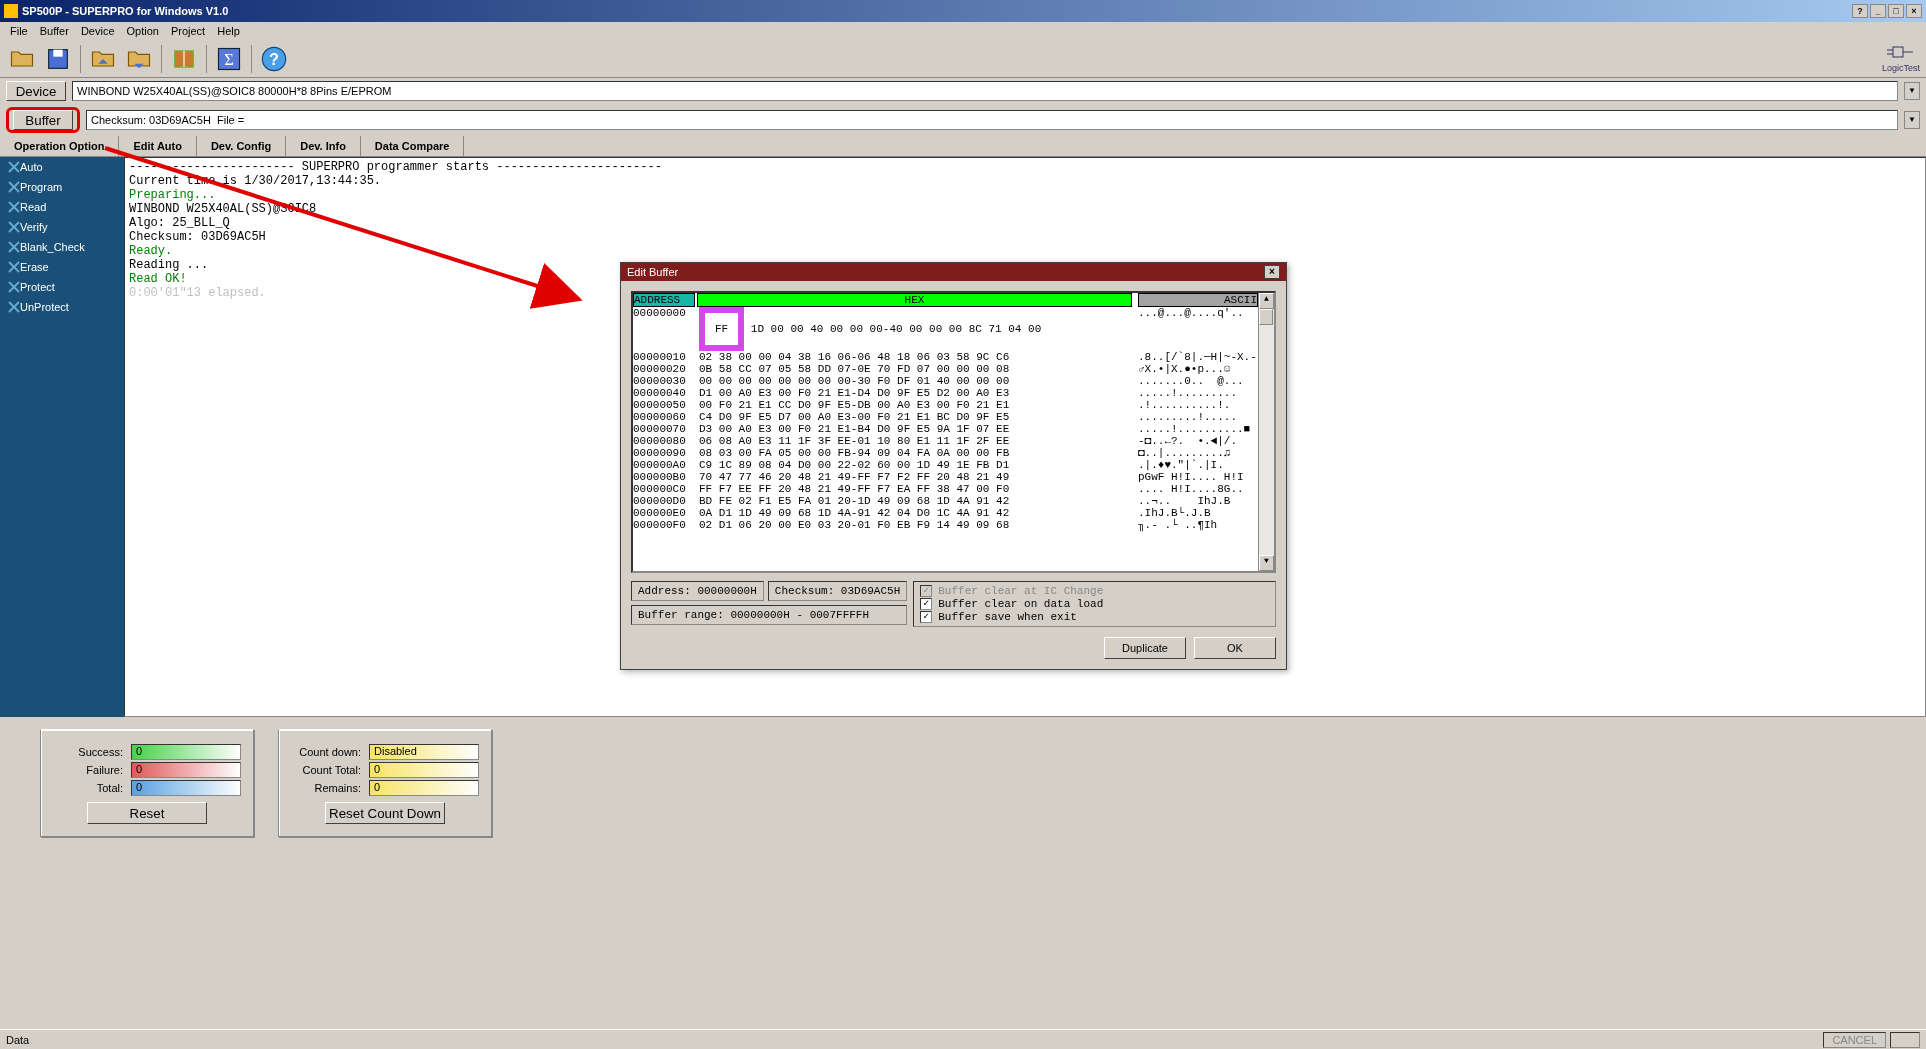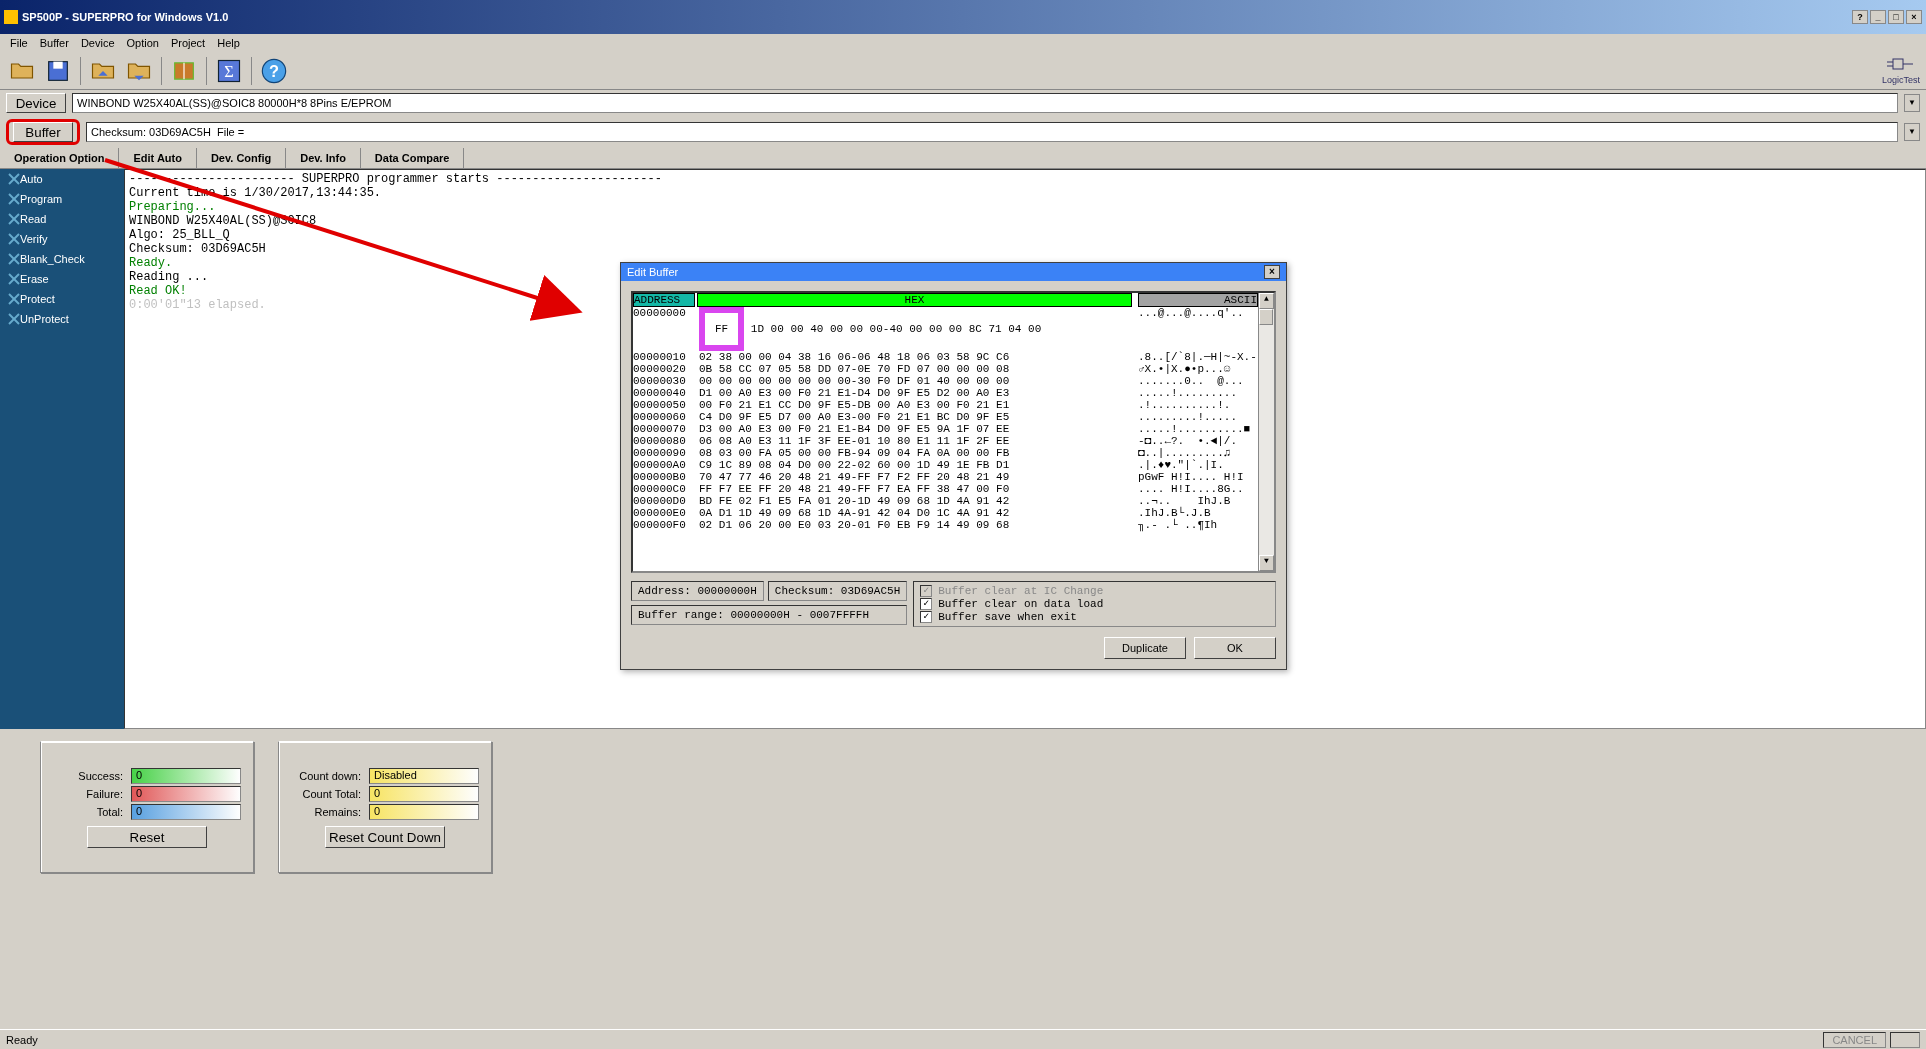--- a/index.html
+++ b/index.html
@@ -1,17 +1,17 @@
 <!DOCTYPE html>
 <html><head>
 <meta charset="utf-8">
 <style>
 * { box-sizing: border-box; margin: 0; padding: 0; }
 body { font-family: Tahoma, Arial, sans-serif; font-size: 11px; background: #d4d0c8; overflow: hidden; width: 1926px; height: 1049px; }
-.titlebar { background: linear-gradient(to right, #0a246a, #a6caf0); color: #fff; height: 34px; display: flex; align-items: center; padding: 7px 4px; font-weight: bold; }
+.titlebar { background: linear-gradient(to right, #0a246a, #a6caf0); color: #fff; height: 22px; display: flex; align-items: center; padding: 7px 4px; font-weight: bold; }
 .titlebar-icon { width: 14px; height: 14px; background: #ffc000; margin-right: 4px; }
 .titlebar-buttons { margin-left: auto; display: flex; gap: 2px; }
 .titlebar-btn { width: 16px; height: 14px; background: #d4d0c8; border: 1px solid #888; font-size: 9px; text-align: center; line-height: 12px; cursor: pointer; color: #000; }
 .menubar { background: #d4d0c8; height: 18px; display: flex; align-items: center; padding: 0 4px; }
 .menu-item { padding: 2px 6px; cursor: pointer; }
 .toolbar { background: #d4d0c8; height: 38px; display: flex; align-items: center; padding: 2px 6px; gap: 4px; border-bottom: 1px solid #888; }
 .tool-btn { width: 32px; height: 32px; border: 1px solid #d4d0c8; display: flex; align-items: center; justify-content: center; cursor: pointer; }
 .tool-sep { width: 1px; height: 28px; background: #888; margin: 0 2px; }
 .logictest { margin-left: auto; font-size: 9px; color: #336; text-align: center; cursor: pointer; }
 .row-bar { display: flex; align-items: center; padding: 3px 6px; gap: 6px; background: #d4d0c8; }
@@ -24,35 +24,35 @@
 .main-area { display: flex; height: 560px; }
 .sidebar { width: 124px; background: #1a5078; color: #fff; }
 .sidebar-item { display: flex; align-items: center; padding: 4px 8px; cursor: pointer; }
 .sidebar-icon { width: 12px; height: 12px; display: inline-block; }
 .console { flex: 1; background: #fff; border: 1px inset #888; font-family: 'Courier New', monospace; font-size: 12px; padding: 2px 4px; position: relative; }
 .console-line { white-space: pre; }
 .green { color: #008000; }
 .gray { color: #c0c0c0; }
 .arrow-svg { position: absolute; left: -30px; top: -20px; pointer-events: none; }
 .bottom-panel { display: flex; gap: 24px; padding: 12px 40px; background: #d4d0c8; }
-.panel-group { border: 1px solid #888; border-top-color:#fff; padding: 24px 12px; background: #d4d0c8; box-shadow: inset 1px 1px #fff, 1px 1px #888; }
+.panel-group { border: 1px solid #888; border-top-color:#fff; padding: 12px 12px; background: #d4d0c8; box-shadow: inset 1px 1px #fff, 1px 1px #888; }
 .panel-row { display: flex; align-items: center; gap: 8px; margin: 2px 0; }
 .panel-label { width: 70px; text-align: right; }
 .counter-box { width: 110px; height: 16px; border: 1px inset #888; padding: 0 4px; color: #000; }
 .c-green { background: linear-gradient(to right, #47d147, #fefefe); }
 .c-red { background: linear-gradient(to right, #e05858, #fefefe); }
 .c-blue { background: linear-gradient(to right, #58a0e0, #fefefe); }
 .c-yellow { background: linear-gradient(to right, #f7e463, #fefefe); }
 .panel-btn { width: 120px; height: 22px; margin-top: 4px; background: #d4d0c8; border: 1px solid #888; border-top-color:#fff; border-left-color:#fff; border-right-color:#404040; border-bottom-color:#404040; cursor: pointer; }
 .statusbar { position: absolute; bottom: 0; left: 0; right: 0; height: 20px; background: #d4d0c8; border-top: 1px solid #fff; display: flex; align-items: center; padding: 0 6px; font-size: 11px; }
 .status-seg { border: 1px inset #888; padding: 1px 8px; margin-left: 4px; height: 16px; }
 .status-right { margin-left: auto; display: flex; }
 
 .dialog { position: absolute; left: 620px; top: 262px; width: 667px; background: #d4d0c8; border: 1px solid #404040; box-shadow: 2px 2px 6px rgba(0,0,0,0.3); }
-.dialog-title { background: #3b82f6; color: #fff; padding: 2px 6px; display: flex; align-items: center; font-size: 11px; }
+.dialog-title { background: #7f1d1d; color: #fff; padding: 2px 6px; display: flex; align-items: center; font-size: 11px; }
 .dialog-close { margin-left: auto; width: 16px; height: 14px; background: #d4d0c8; border: 1px solid #404040; text-align: center; line-height: 11px; cursor: pointer; font-weight: bold; color: #000; font-size: 10px; }
 .dialog-body { padding: 10px; }
 .hex-view { background: #fff; border: 2px inset #888; font-family: 'Courier New', monospace; font-size: 11px; height: 282px; display: flex; position: relative; }
 .hex-inner { flex: 1; overflow: hidden; }
 .hex-header { display: flex; }
 .hex-header .addr-col { width: 62px; background: #14b8a6; border: 1px solid #000; color: #000; }
 .hex-header .hex-col { flex: 1; background: #00ff00; border: 1px solid #000; text-align: center; color: #000; margin-left: 2px; }
 .hex-header .asc-col { width: 120px; background: #a3a3a3; border: 1px solid #000; text-align: right; color: #000; margin-left: 6px; }
 .hex-row { display: flex; }
 .hex-row .addr-col { width: 62px; }
@@ -291,21 +291,21 @@
       </div>
     <div class="panel-row">
         <div class="panel-label">Remains:</div>
         <div class="counter-box c-yellow">0</div>
       </div>
     <div style="text-align:center"><button class="panel-btn">Reset Count Down</button></div>
   </div>
 </div>
 
 <div class="statusbar">
-  <span>Ready</span>
+  <span>Data</span>
   <div class="status-right">
     <div class="status-seg" style="color:#888">CANCEL</div>
     <div class="status-seg" style="width:30px"></div>
   </div>
 </div>
 
 <div class="dialog">
   <div class="dialog-title">
     <span>Edit Buffer</span>
     <div class="dialog-close">×</div>

